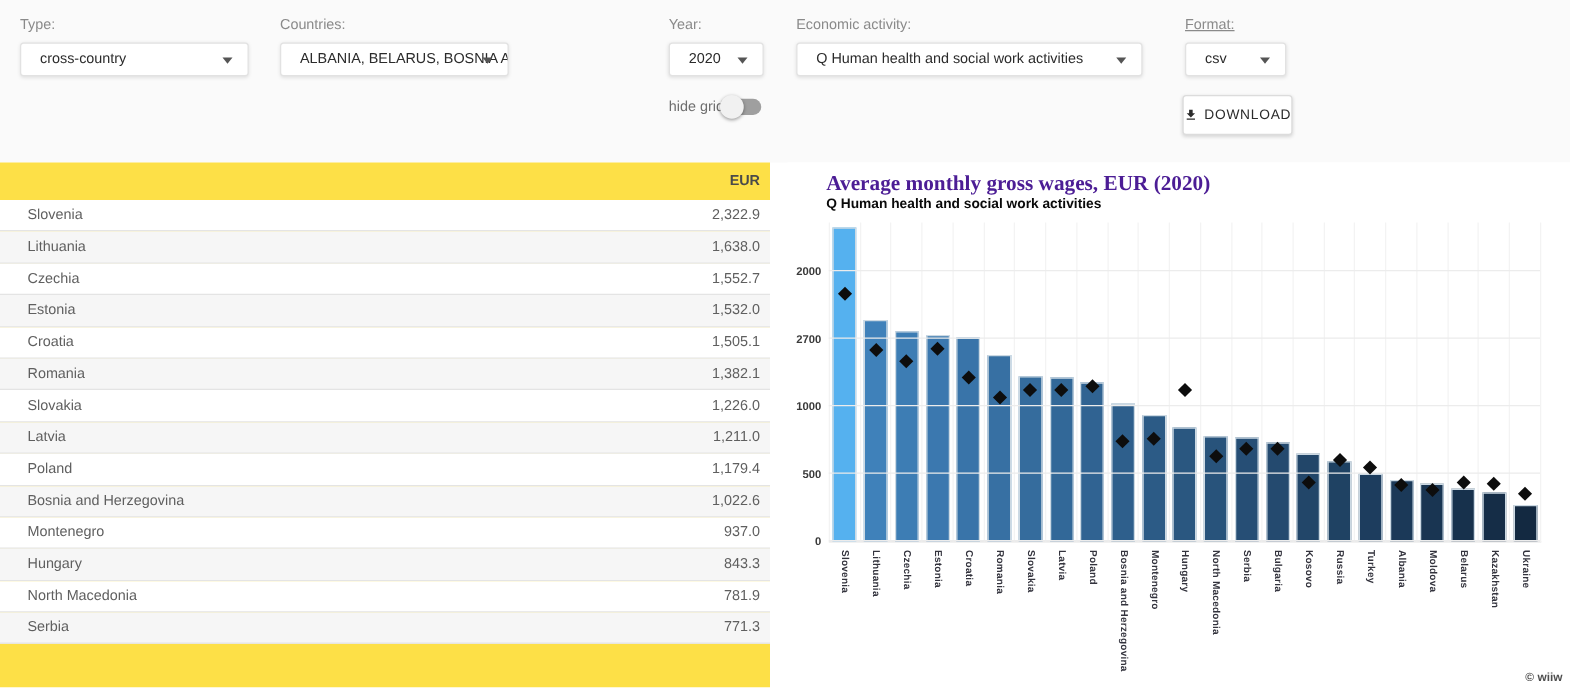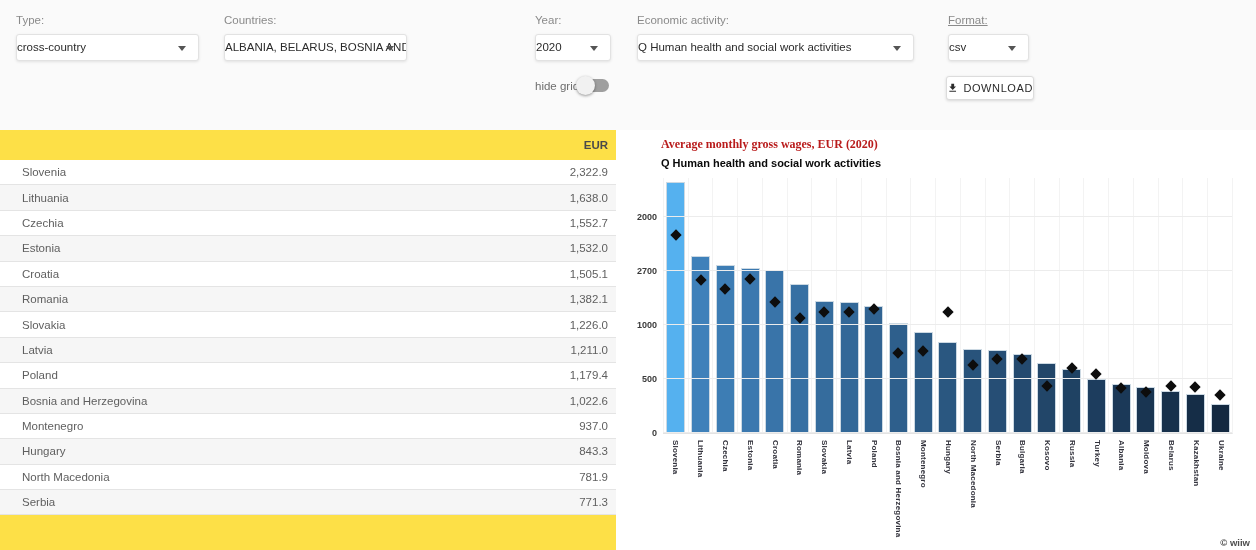--- a/index.html
+++ b/index.html
@@ -5,21 +5,21 @@
   * { box-sizing: border-box; margin: 0; padding: 0; }
   html,body { width:1256px; height:550px; overflow:hidden; }
   body { font-family: "Liberation Sans", sans-serif; background:#fff; }
   .app { position:relative; width:1256px; height:550px; background:#fff; }
 
   
   .toolbar { position:absolute; left:0; top:0; width:1256px; height:130px; background:#fafafa; }
   .ctl-label { position:absolute; font-size:11.5px; color:#8a8a8a; }
   .dropdown { position:absolute; height:27px; background:#fff; border:1px solid #e2e2e2;
               border-radius:3px; box-shadow:0 1px 3px rgba(0,0,0,0.10);
-              font-size:11.5px; color:#2b2b2b; line-height:25px; 
+              font-size:11.5px; color:#2b2b2b; line-height:25px; padding-left:15px;
               cursor:pointer; white-space:nowrap; overflow:hidden; }
   .caret { position:absolute; right:12px; top:50%; margin-top:-2px; width:0; height:0;
            border-left:4.5px solid transparent; border-right:4.5px solid transparent;
            border-top:5.5px solid #555; }
   .btn { position:absolute; background:#fff; border:1px solid #dcdcdc; border-radius:3px;
          box-shadow:0 1px 3px rgba(0,0,0,0.14); display:flex; align-items:center; justify-content:center;
          font-size:11px; color:#2b2b2b; letter-spacing:0.6px; cursor:pointer; gap:5px; }
   .toggle { position:absolute; width:34px; height:19px; cursor:pointer; }
   .toggle .track { position:absolute; left:2px; top:3px; width:31px; height:13px; border-radius:7px; background:#9f9f9f; }
   .toggle .knob  { position:absolute; left:0px; top:0px; width:19px; height:19px; border-radius:50%;
@@ -35,21 +35,21 @@
                  font-size:11.5px; font-weight:bold; color:#4a4a4a; }
   .t-row { height:25.4px; display:flex; align-items:center; border-bottom:1px solid #e4e4e4;
            font-size:11.5px; color:#5f5f5f; background:#fff; }
   .t-row.alt { background:#f6f6f6; }
   .t-row .c-name { padding-left:22px; flex:1; }
   .t-row .c-val  { padding-right:8px; text-align:right; }
 
   
   .chart-panel { position:absolute; left:630px; top:130px; width:626px; height:420px; background:#fff; }
   .chart-title { position:absolute; left:31px; top:7px; font-family:"Liberation Serif","DejaVu Serif",serif;
-                 font-weight:bold; font-size:12px; color:#b91c1c; }
+                 font-weight:bold; font-size:17px; color:#4c1d95; }
   .chart-subtitle { position:absolute; left:31px; top:27px; font-size:11px; font-weight:bold; color:#0a0a0a; }
   .plot { position:absolute; left:33px; top:48px; width:570px; height:256px;
           border-right:1px solid #f3f3f3; border-bottom:1px solid #e3e3e3; }
   .hgrid { position:absolute; left:0; width:100%; height:1px; background:#ececec; }
   .ytick { position:absolute; left:-38px; width:32px; text-align:right;
            font-size:9px; font-weight:bold; color:#3a3a3a; line-height:10px; }
   .slots { position:absolute; left:0; top:0; width:100%; height:100%; display:flex; }
   .slot { flex:1; position:relative; height:100%; border-left:1px solid #f3f3f3;
           display:flex; align-items:flex-end; justify-content:center; }
   .bar { width:19px; border:1px solid #ccd9e3; border-bottom:none; }
@@ -97,21 +97,21 @@
       <span>Q Human health and social work activities</span>
       <span class="caret"></span>
     </div>
 
     <div class="ctl-label" style="left:948px; top:14px;text-decoration:underline;">Format:</div>
     <div class="dropdown" style="left:948px; top:34px; width:81px;">
       <span>csv</span>
       <span class="caret"></span>
     </div>
 
-    <div class="btn" style="left:946px; top:76px; width:88px; height:24px;">
+    <div class="btn" style="left:946px; top:76px; width:88px; height:32px;">
       <svg class="dl" width="12" height="12" viewBox="0 0 24 24">
         <path d="M5 20h14v-2H5v2zM19 9h-4V3H9v6H5l7 7 7-7z" fill="#2b2b2b"></path>
       </svg>
       <span>DOWNLOAD</span>
     </div>
   </div>
 
   <div class="table">
     <div class="unit-row">EUR</div>
     <div id="table-rows">

